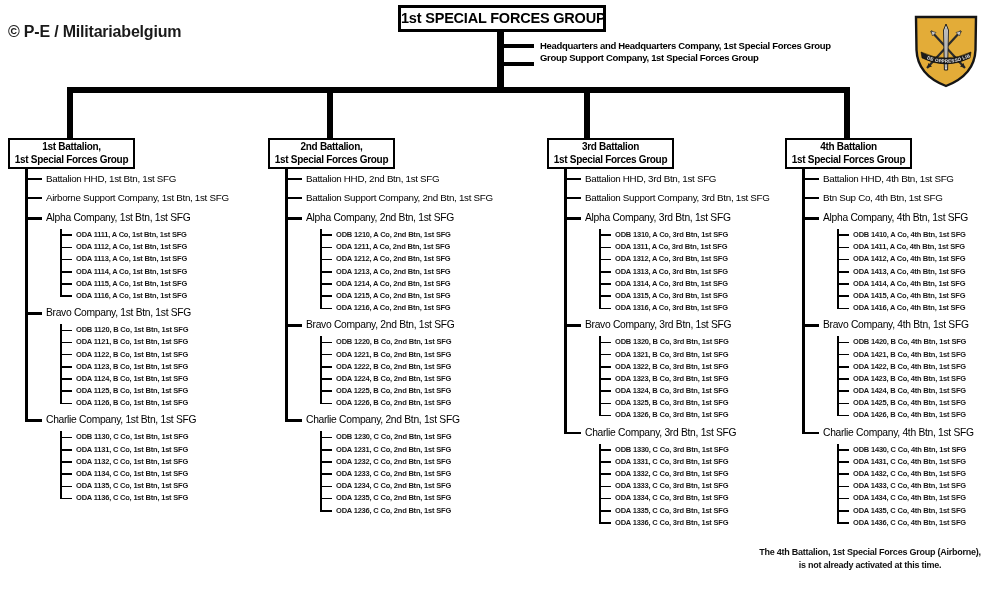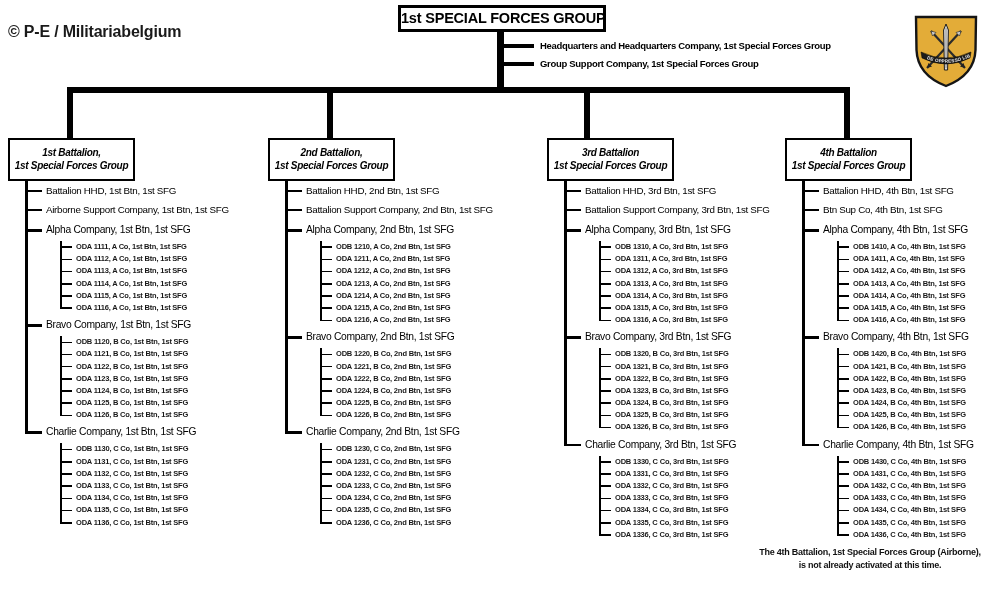--- a/index.html
+++ b/index.html
@@ -23,37 +23,37 @@
   }
   #top-spine{position:absolute;left:497px;top:31px;width:7px;height:57px;background:#000;}
   .hq-line{position:absolute;left:501px;width:33px;height:3.5px;background:#000;}
   #hq1-line{top:44px;}
   #hq2-line{top:62px;}
   .hq-lbl{
     position:absolute;left:540px;height:11px;line-height:11px;
     font-size:9.5px;font-weight:bold;letter-spacing:-0.3px;white-space:nowrap;
   }
   #hq1-lbl{top:40px;}
-  #hq2-lbl{top:58px;}
+  #hq2-lbl{top:52px;}
   #main-bar{position:absolute;left:67px;top:87px;width:783px;height:5.5px;background:#000;}
   .drop{position:absolute;top:92px;width:5.5px;height:46px;background:#000;}
   #drop-1{left:67px;}
   #drop-2{left:327px;}
   #drop-3{left:584px;}
   #drop-4{left:844px;}
 
   
   .bn-col{position:absolute;top:138px;width:252px;}
   .bn-col:nth-child(1){left:8px;}
   .bn-col:nth-child(2){left:268px;}
   .bn-col:nth-child(3){left:547px;}
   .bn-col:nth-child(4){left:785px;}
   .bn-box{
     width:123px;border:2.5px solid #000;background:#fff;
-    text-align:center;padding:7px 0;font-style:italic;
+    text-align:center;padding:1px 0;
   }
   .bn-line{font-size:10px;font-weight:bold;letter-spacing:-0.3px;line-height:12.5px;white-space:nowrap;}
 
   .tree,.teams{list-style:none;margin:0;padding:0;}
   .tree > li{position:relative;}
   .tree > li::before{content:"";position:absolute;left:17px;top:0;width:2.5px;height:100%;background:#000;}
   .tree > li::after{content:"";position:absolute;left:17px;width:17px;height:2.5px;background:#000;}
   .tree > li.unit::after{top:8.5px;}
   .tree > li.company::after{top:10px;}
   .tree > li:last-child::before{height:12px;}
@@ -167,23 +167,20 @@
             <span class="lbl">Charlie Company, 1st Btn,  1st SFG</span>
             <ul class="teams">
               <li>
                 <span class="tlbl">ODB 1130, C Co, 1st Btn,  1st SFG</span>
               </li>
               <li>
                 <span class="tlbl">ODA 1131, C Co, 1st Btn,  1st SFG</span>
               </li>
               <li>
                 <span class="tlbl">ODA 1132, C Co, 1st Btn,  1st SFG</span>
-              </li>
-              <li>
-                <span class="tlbl">ODA 1133, C Co, 1st Btn,  1st SFG</span>
               </li>
               <li>
                 <span class="tlbl">ODA 1134, C Co, 1st Btn,  1st SFG</span>
               </li>
               <li>
                 <span class="tlbl">ODA 1135, C Co, 1st Btn,  1st SFG</span>
               </li>
               <li>
                 <span class="tlbl">ODA 1136, C Co, 1st Btn,  1st SFG</span>
               </li>

